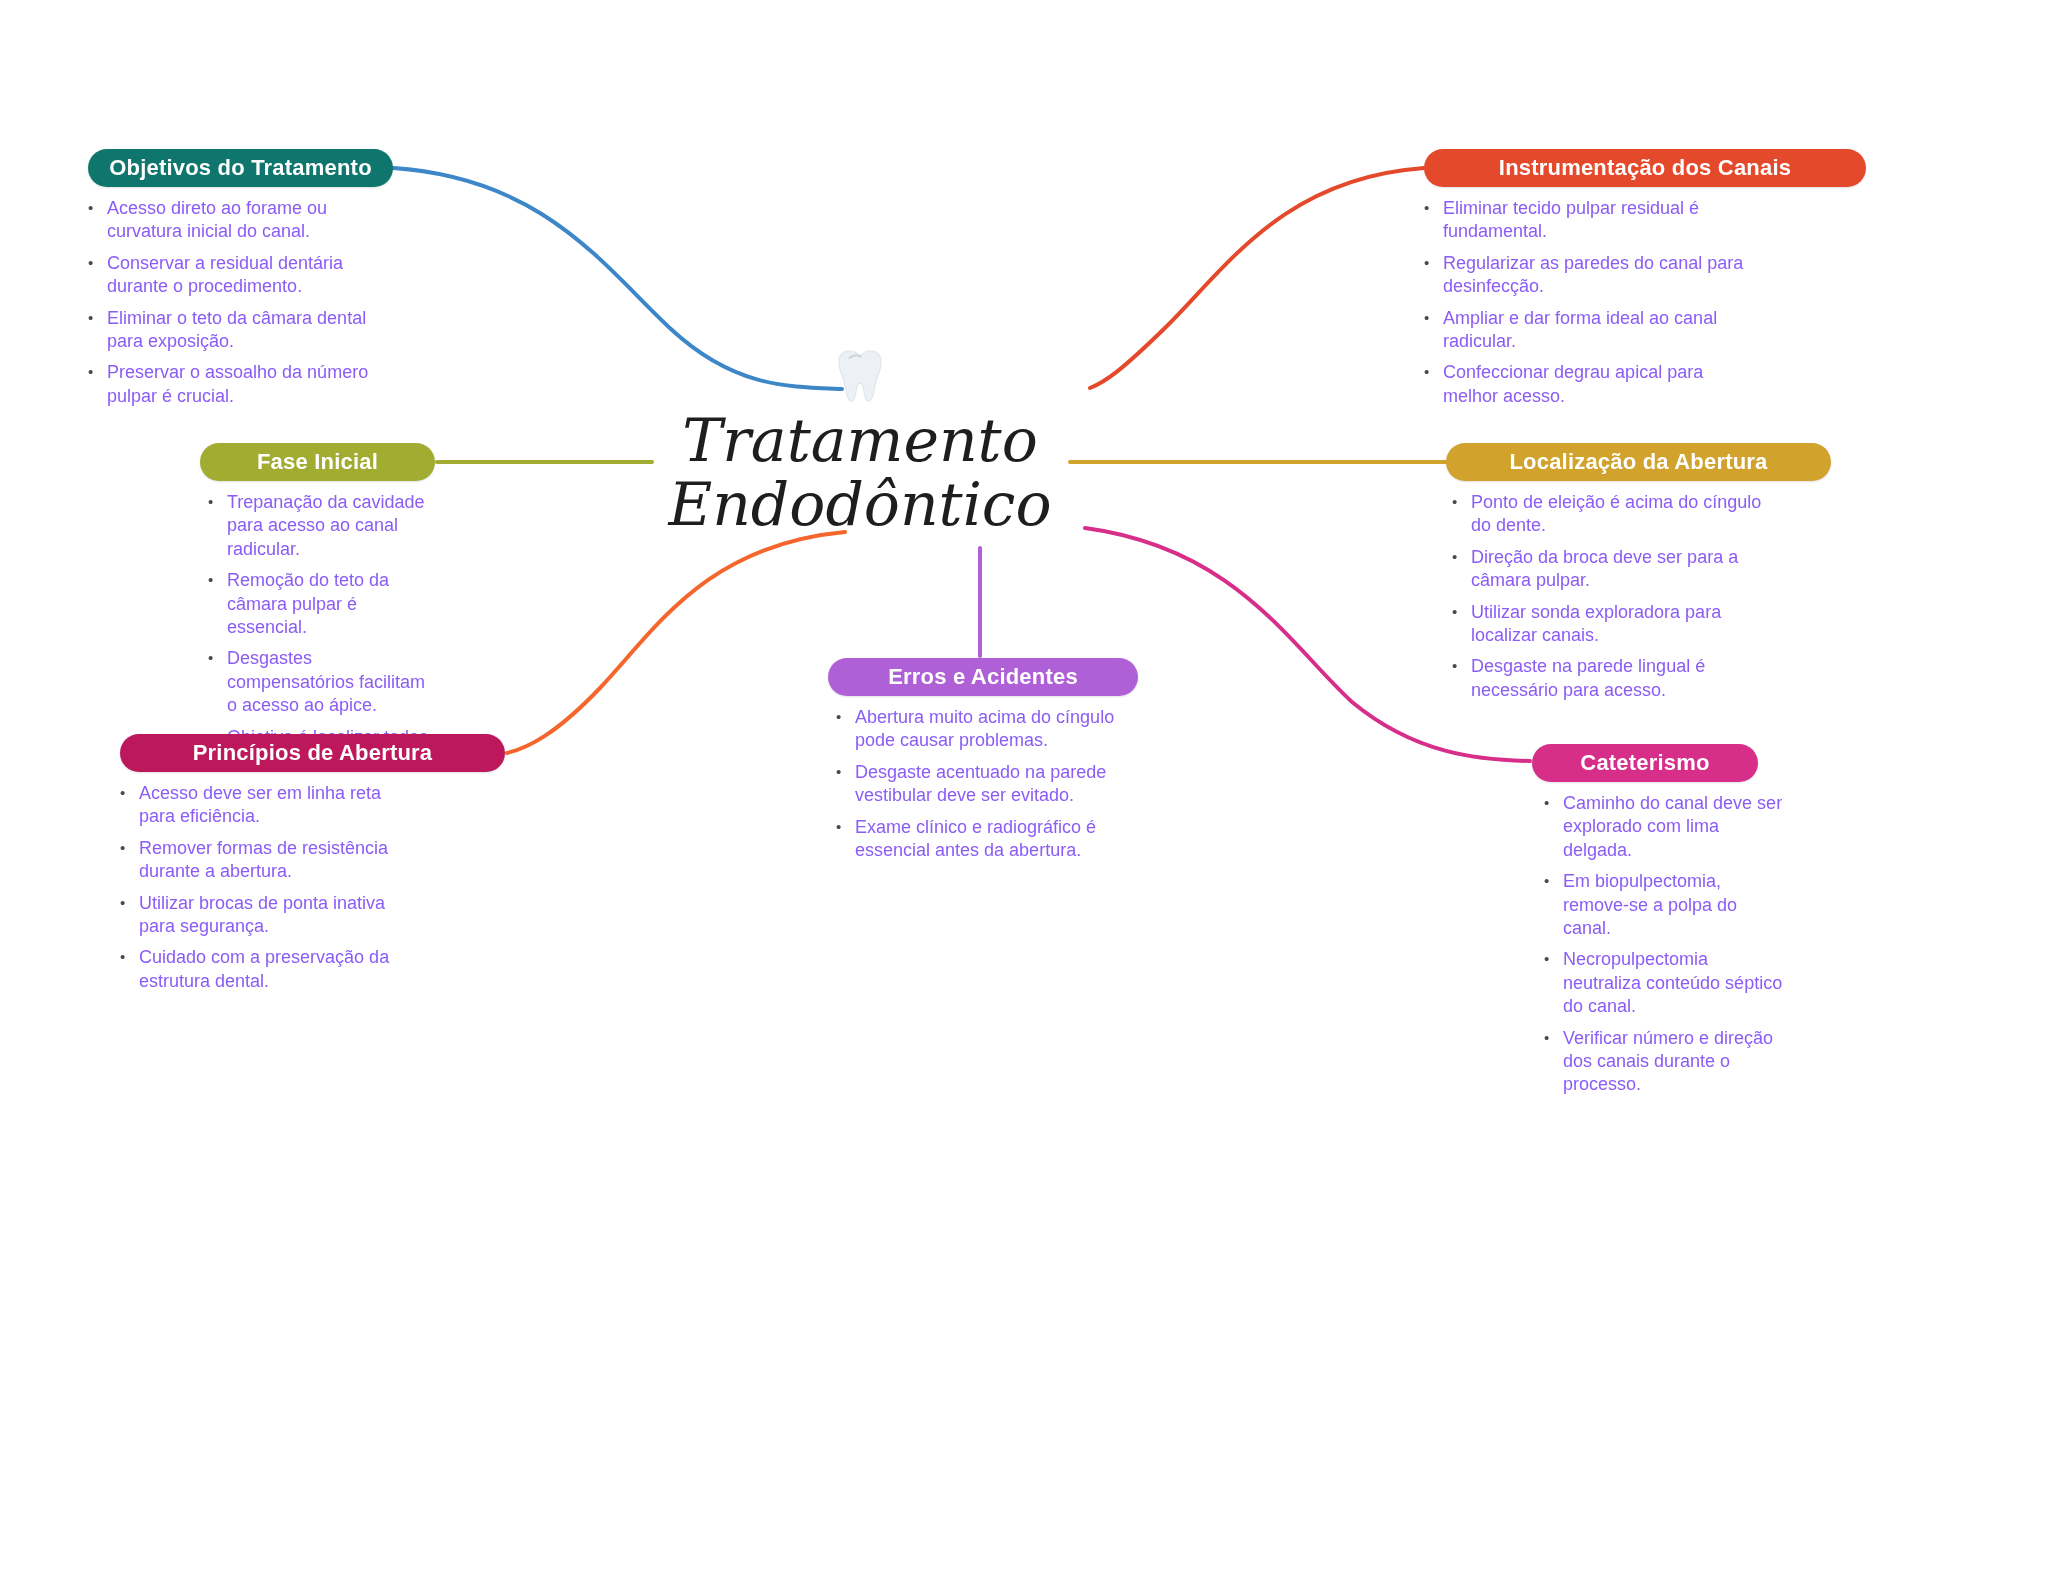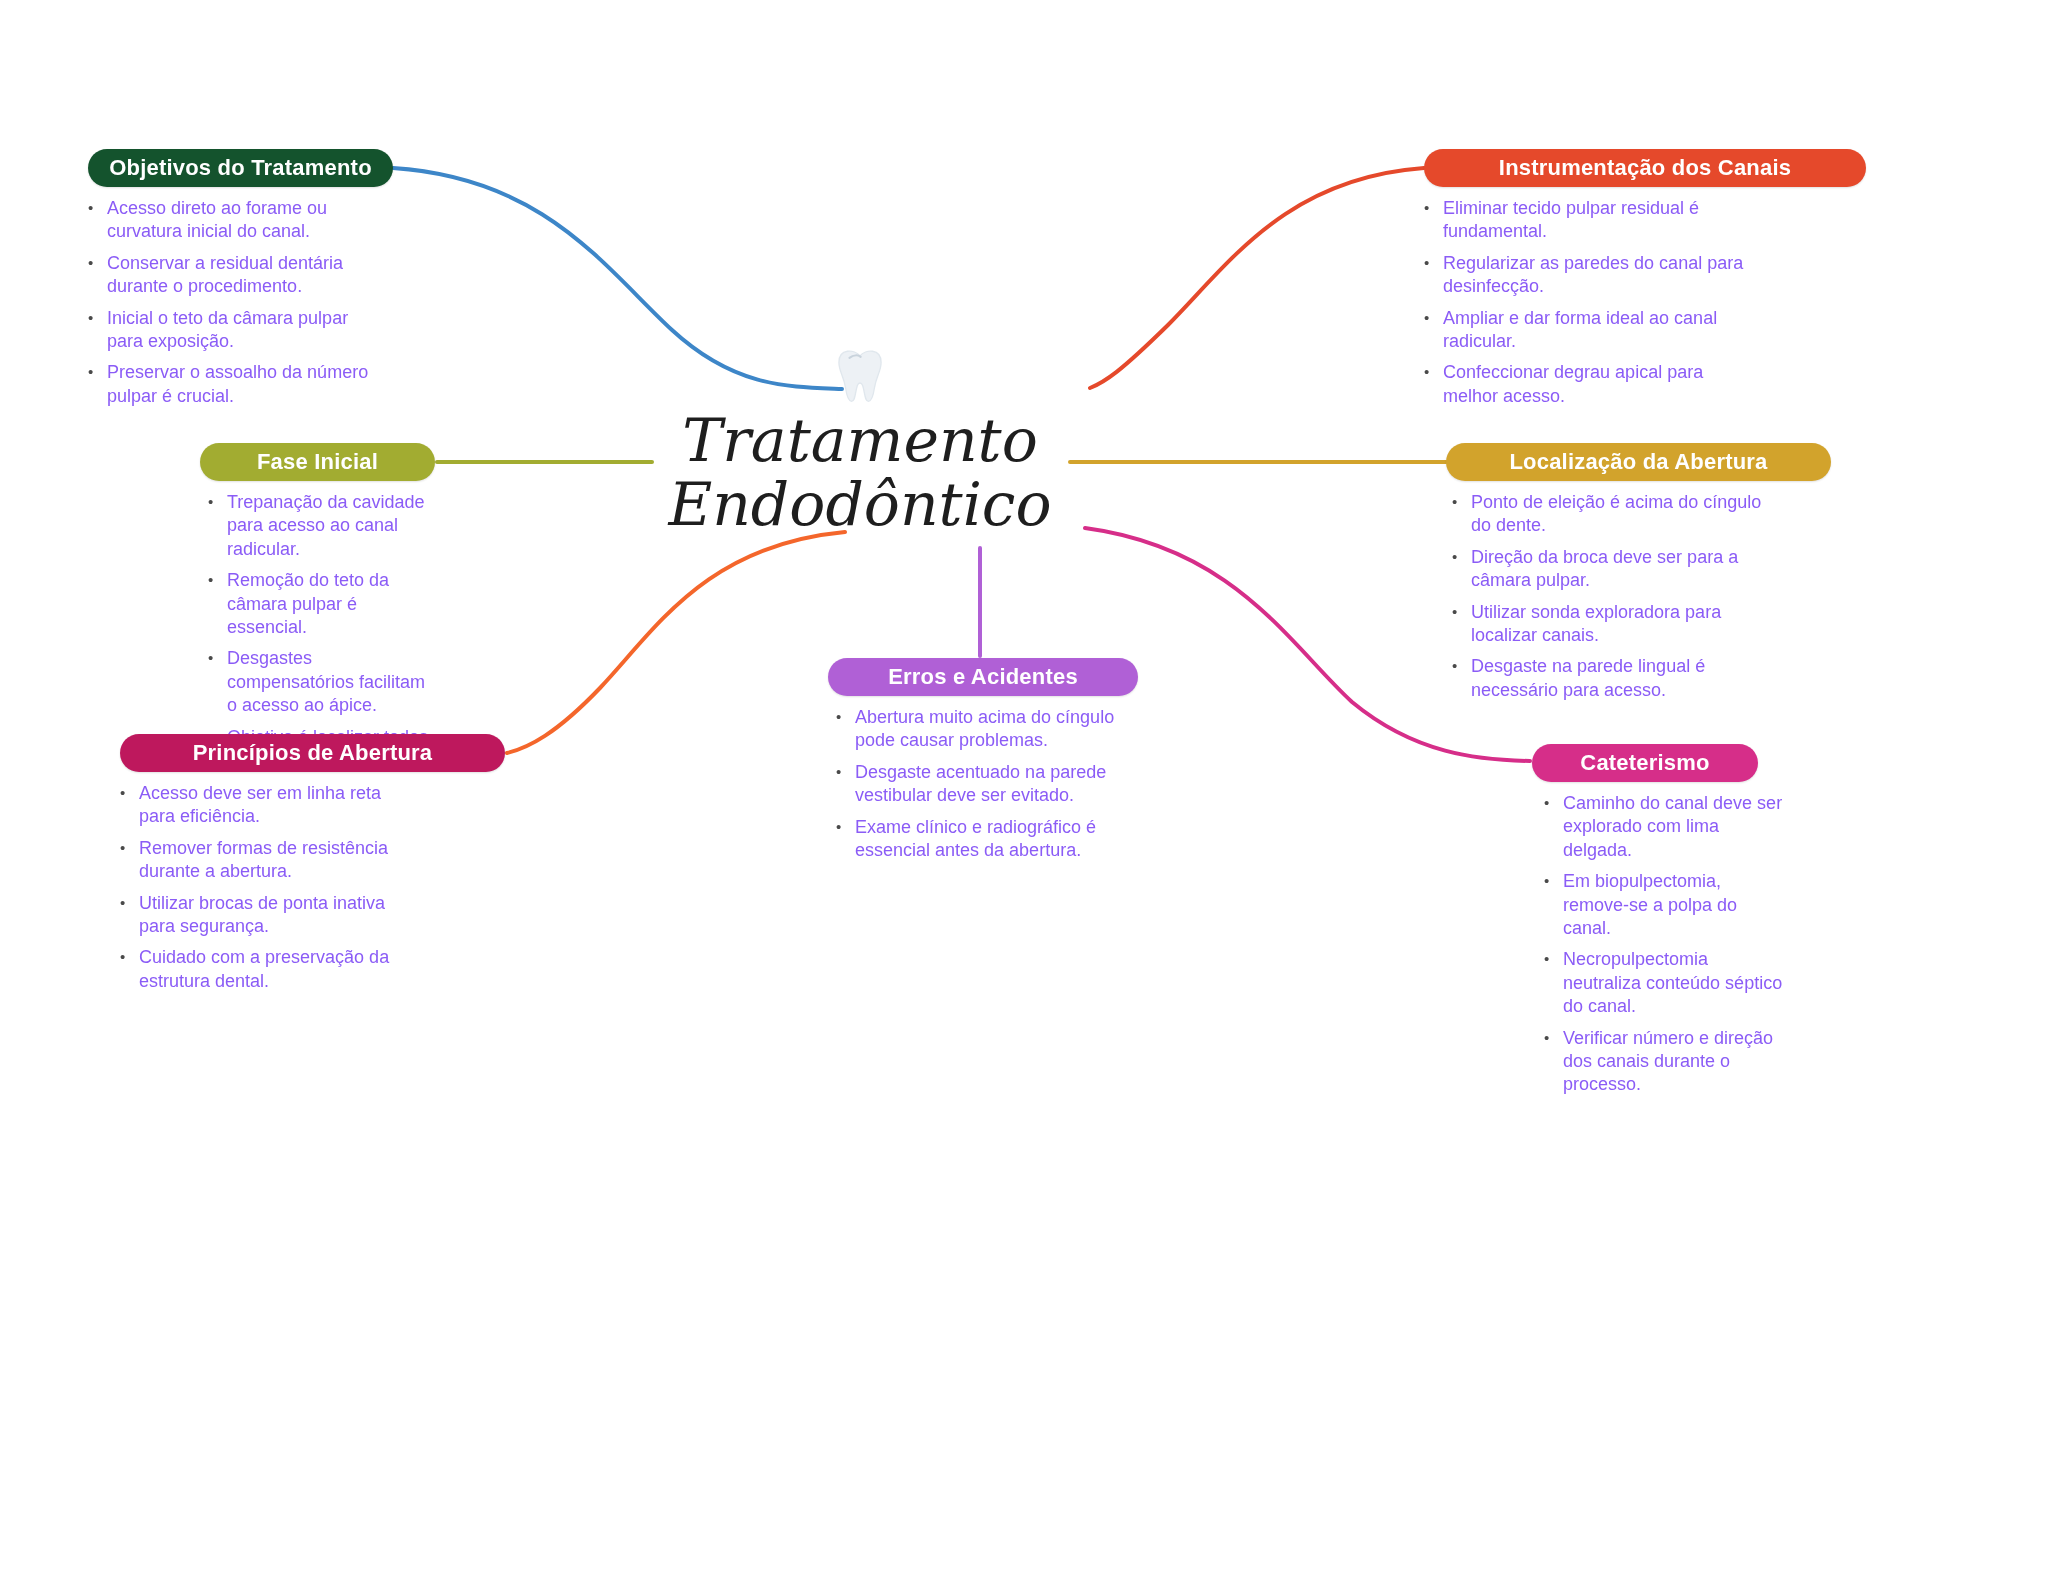--- a/index.html
+++ b/index.html
@@ -62,30 +62,30 @@
       <svg viewBox="0 0 40 44">
         <path d="M20 7.5 C16 2.5, 4 1.5, 4 12.5 C4 19, 7.5 22.5, 9 31.5 C10 38.5, 11.8 42, 13.6 42 C16.4 42, 16.2 35.5, 18 30 C18.9 27.4, 21.1 27.4, 22 30 C23.8 35.5, 23.6 42, 26.4 42 C28.2 42, 30 38.5, 31 31.5 C32.5 22.5, 36 19, 36 12.5 C36 1.5, 24 2.5, 20 7.5 Z" fill="#edf1f5" stroke="#e0e7ed" stroke-width="1"></path>
         <path d="M12 9 C15 6.8, 18.5 6.6, 20.5 8.2" fill="none" stroke="#c9d3dc" stroke-width="1.6" stroke-linecap="round"></path>
       </svg>
     </div>
     <div class="center-title">Tratamento</div>
     <div class="center-title">Endodôntico</div>
   </div>
 
   <div class="node n1">
-    <div class="pill" style="background-color: #14532d;">Objetivos do Tratamento</div>
+    <div class="pill" style="background-color: #0f766e;">Objetivos do Tratamento</div>
     <ul class="bullets">
       <li>
           <span>Acesso direto ao forame ou curvatura inicial do canal.</span>
         </li>
       <li>
           <span>Conservar a residual dentária durante o procedimento.</span>
         </li>
       <li>
-          <span>Inicial o teto da câmara pulpar para exposição.</span>
+          <span>Eliminar o teto da câmara dental para exposição.</span>
         </li>
       <li>
           <span>Preservar o assoalho da número pulpar é crucial.</span>
         </li>
     </ul>
   </div>
 
   <div class="node n2">
     <div class="pill" style="background-color: rgb(229, 73, 43);">Instrumentação dos Canais</div>
     <ul class="bullets">

